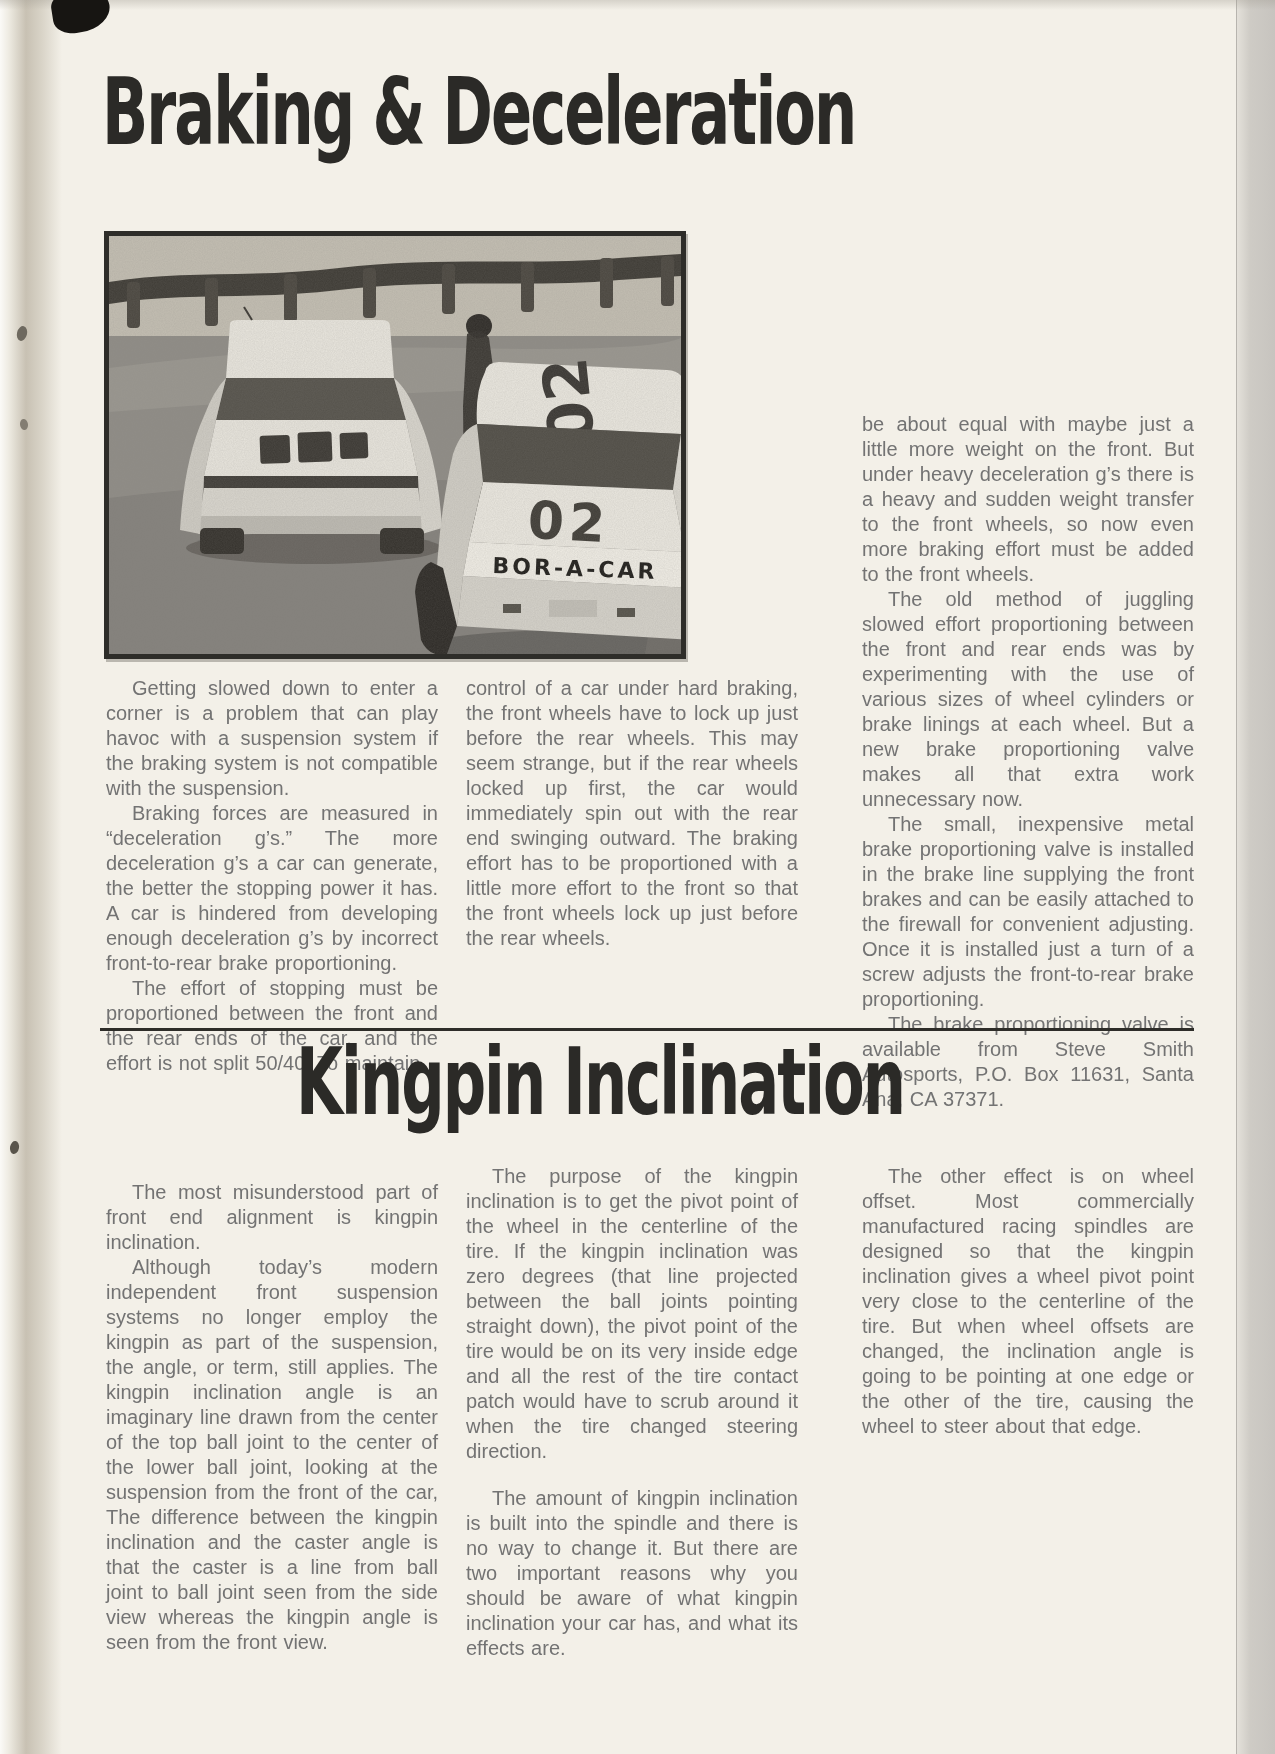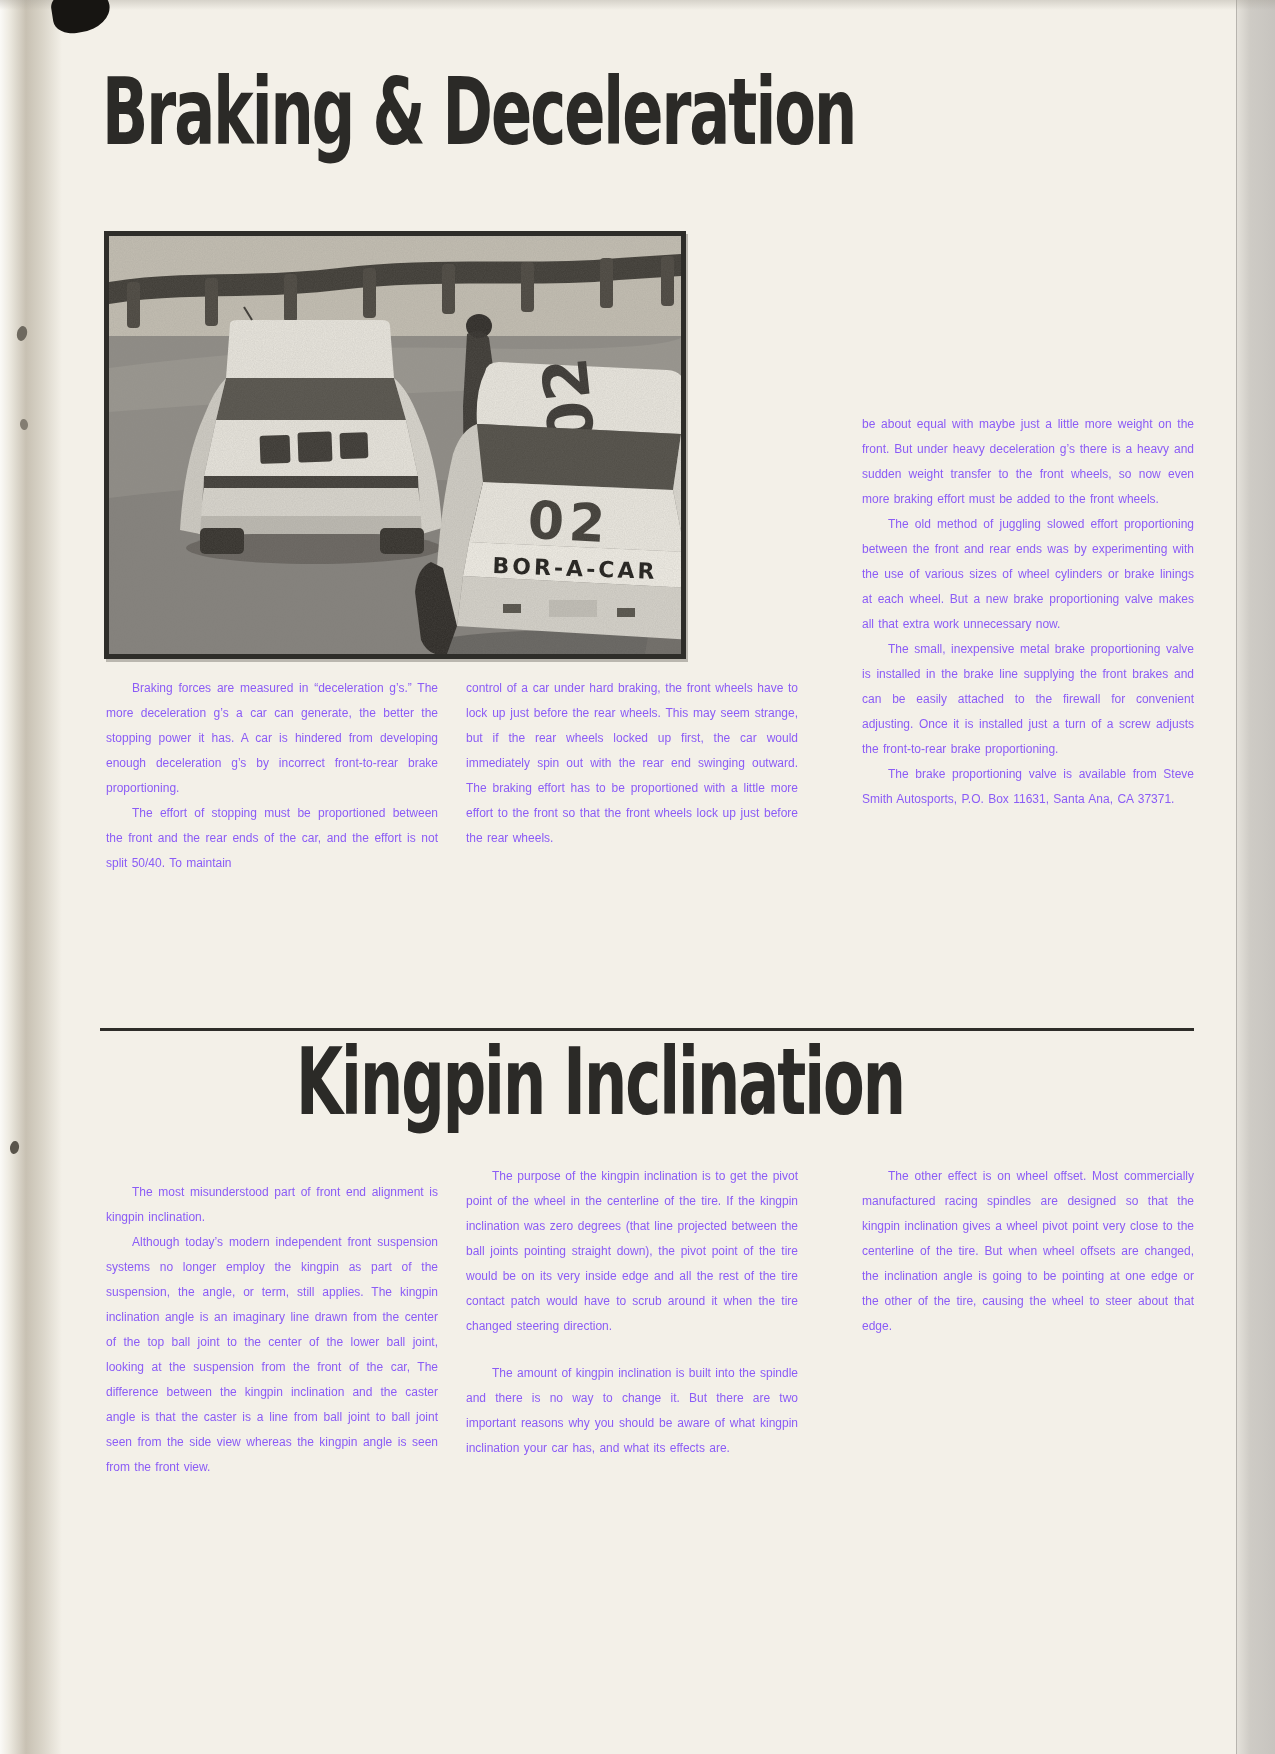--- a/index.html
+++ b/index.html
@@ -39,22 +39,22 @@
   .rule{position:absolute;left:100px;top:1028px;width:1094px;height:3px;background:#2e2d29;border:0;margin:0;}
 
   
   .col{position:absolute;width:332px;}
   #s1c1{left:106px;top:676px;}
   #s1c2{left:466px;top:676px;}
   #s1c3{left:862px;top:412px;}
   #s2c1{left:106px;top:1164px;margin-top:16px;}
   #s2c2{left:466px;top:1164px;}
   #s2c3{left:862px;top:1164px;}
-  .col p{margin:0;font-size:12px;line-height:25px;text-align:justify;
-    text-indent:26px;color:#8b5cf6;word-spacing:1px;}
+  .col p{margin:0;font-size:20px;line-height:25px;text-align:justify;
+    text-indent:26px;color:#737373;word-spacing:1px;}
   .col p.noindent{text-indent:0;}
   #s2c2 p + p{margin-top:22px;}
 </style>
 </head>
 <body>
 
 <div id="canvas">
 
   <div class="binding"></div>
   <div class="edge-right"></div>
@@ -134,20 +134,21 @@
         <path d="M26,62 L32,120 L18,180 L12,214 L6,264 L-16,250 Q-14,160 2,92 Q10,68 26,62 Z" fill="#d0cdc5"></path>
         <path d="M230,72 L222,128 L234,190 L238,226 L242,278 L262,270 Q260,160 244,96 Z" fill="#dbd8d0"></path>
         <path d="M-20,200 Q-34,206 -36,230 L-30,278 Q-22,296 -4,292 L6,264 L-8,206 Z" fill="#2d2a26"></path>
       </g>
 
       <rect x="0" y="0" width="572" height="418" filter="url(#grain)"></rect>
     </svg>
   </div>
 
   <div class="col" id="s1c1">
+    <p>Getting slowed down to enter a corner is a problem that can play havoc with a suspension system if the braking system is not compatible with the suspension.</p>
     <p>Braking forces are measured in “deceleration g’s.” The more deceleration g’s a car can generate, the better the stopping power it has. A car is hindered from developing enough deceleration g’s by incorrect front-to-rear brake proportioning.</p>
     <p>The effort of stopping must be proportioned between the front and the rear ends of the car, and the effort is not split 50/40. To maintain</p>
   </div>
   <div class="col" id="s1c2">
     <p class="noindent">control of a car under hard braking, the front wheels have to lock up just before the rear wheels. This may seem strange, but if the rear wheels locked up first, the car would immediately spin out with the rear end swinging outward. The braking effort has to be proportioned with a little more effort to the front so that the front wheels lock up just before the rear wheels.</p>
   </div>
   <div class="col" id="s1c3">
     <p class="noindent">be about equal with maybe just a little more weight on the front. But under heavy deceleration g’s there is a heavy and sudden weight transfer to the front wheels, so now even more braking effort must be added to the front wheels.</p>
     <p>The old method of juggling slowed effort proportioning between the front and rear ends was by experimenting with the use of various sizes of wheel cylinders or brake linings at each wheel. But a new brake proportioning valve makes all that extra work unnecessary now.</p>
     <p>The small, inexpensive metal brake proportioning valve is installed in the brake line supplying the front brakes and can be easily attached to the firewall for convenient adjusting. Once it is installed just a turn of a screw adjusts the front-to-rear brake proportioning.</p>

